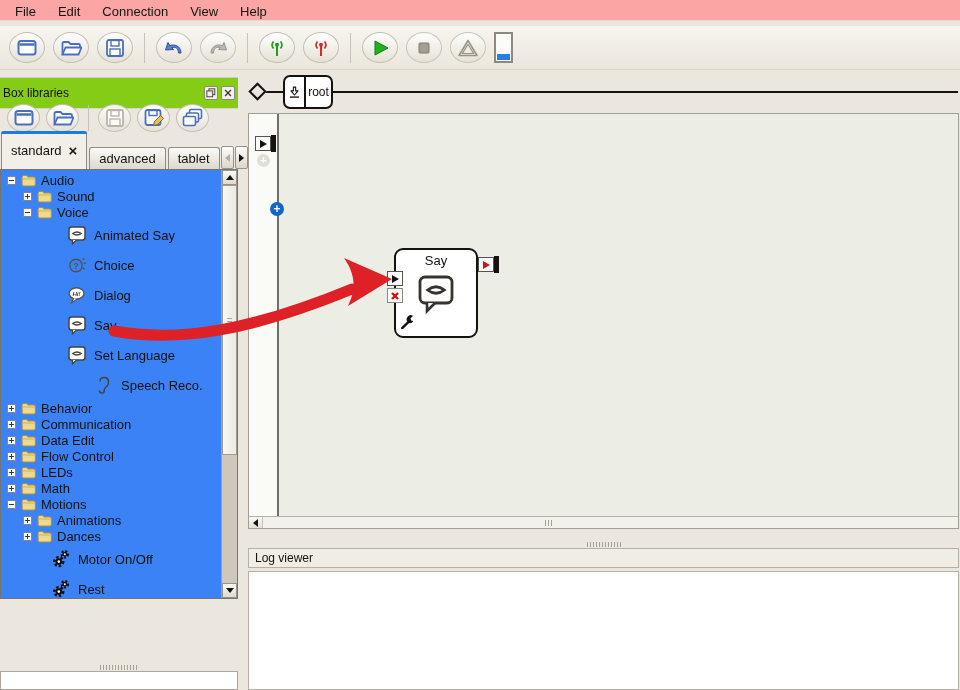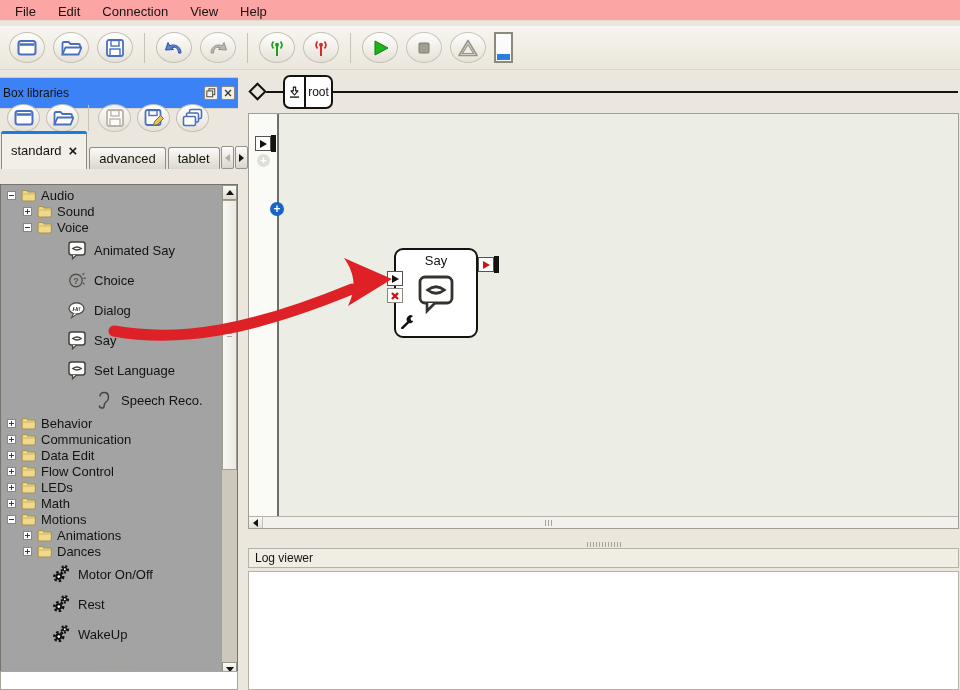--- a/index.html
+++ b/index.html
@@ -13,21 +13,21 @@
   
   .toolbar{position:absolute;left:0;top:26px;width:100%;height:44px;display:flex;align-items:center;padding-left:5px;background:linear-gradient(#f7f5ef,#eae6dc);border-bottom:1px solid #d9d5ca;}
   .tb-sep{width:1px;height:30px;background:#c7c3b8;margin:0 7px;flex:none;}
   .tb-btn{width:36px;height:31px;border-radius:50%;background:linear-gradient(#ffffff,#e5e1d6);border:1px solid #c3bfb3;display:flex;align-items:center;justify-content:center;margin:0 4px;padding:0;flex:none;}
   .tb-btn.disabled{opacity:.9;}
   .tb-icon svg{display:block;}
   .battery-indicator{width:19px;height:31px;border:2px solid #8d897f;background:#fbfbf9;position:relative;margin:0 4px;flex:none;}
   .battery-level{position:absolute;left:1px;right:1px;bottom:1px;height:6px;background:#2a7de1;}
 
   
-  .bl-header{position:absolute;left:0;top:77px;width:238px;height:17px;background:#3b82f6;border-top:1px solid #cfcbc1;border-bottom:1px solid #d8d4c9;display:flex;align-items:center;padding:15px 3px;}
+  .bl-header{position:absolute;left:0;top:77px;width:238px;height:17px;background:#84cc16;border-top:1px solid #cfcbc1;border-bottom:1px solid #d8d4c9;display:flex;align-items:center;padding:15px 3px;}
   .bl-title{flex:1;font-size:12px;}
   .mini-btn{width:14px;height:14px;border:1px solid #8d897f;background:#f3f0e9;display:flex;align-items:center;justify-content:center;margin-left:3px;padding:0;border-radius:2px;}
   .bl-toolbar{position:absolute;left:0;top:94px;width:238px;height:48px;display:flex;align-items:center;padding-left:4px;}
   .bl-toolbar .tb-btn{width:33px;height:28px;margin:0 3px;}
   .bl-toolbar .tb-sep{height:26px;margin:0 6px;}
 
   
   .bl-tabs{position:absolute;left:0;top:142px;width:238px;height:27px;display:flex;align-items:flex-end;padding-left:1px;}
   .tab{display:flex;align-items:center;justify-content:center;font-size:13px;border:1px solid #8f8c83;border-bottom:none;border-radius:3px 3px 0 0;padding:0 9px;position:relative;cursor:default;flex:none;}
   .tab.active{height:38px;background:#f2efe9;}
@@ -38,21 +38,21 @@
   .tab-scroll{width:13px;height:23px;border:1px solid #96938a;background:linear-gradient(#fdfcfa,#dad6cc);display:flex;align-items:center;justify-content:center;padding:0;margin-left:1px;border-radius:2px;flex:none;}
 
   
   .tri-left{width:0;height:0;border-top:4px solid transparent;border-bottom:4px solid transparent;border-right:5px solid #15130f;}
   .tri-right{width:0;height:0;border-top:4px solid transparent;border-bottom:4px solid transparent;border-left:5px solid #15130f;}
   .tri-up{width:0;height:0;border-left:4px solid transparent;border-right:4px solid transparent;border-bottom:5px solid #15130f;}
   .tri-down{width:0;height:0;border-left:4px solid transparent;border-right:4px solid transparent;border-top:5px solid #15130f;}
   .disabled .tri-left,.disabled .tri-right{border-right-color:#b2aea2;border-left-color:#b2aea2;}
 
   
-  .bl-tree{position:absolute;left:0;top:169px;width:238px;height:494px;background:#a3a3a3;border:1px solid #76746c;margin-top:15px;}
+  .bl-tree{position:absolute;left:0;top:169px;width:238px;height:430px;background:#3b82f6;border:1px solid #76746c;}
   .tree-rows{position:absolute;left:1px;top:2px;right:17px;bottom:1px;overflow:hidden;}
   .tree-row{display:flex;align-items:center;cursor:default;}
   .folder-row{height:16px;}
   .leaf-row{height:30px;}
   .expander{width:9px;height:9px;border:1px solid #8a867c;background:#fff;position:relative;flex:none;margin-right:5px;}
   .expander::before{content:"";position:absolute;left:1px;right:1px;top:3px;height:1px;background:#3a3a34;}
   .expander.plus::after{content:"";position:absolute;top:1px;bottom:1px;left:3px;width:1px;background:#3a3a34;}
   .folder-ico{flex:none;margin-right:5px;display:flex;}
   .leaf-ico{flex:none;width:20px;height:20px;margin-right:7px;display:flex;align-items:center;justify-content:center;}
   .tree-label{font-size:13px;white-space:nowrap;}

